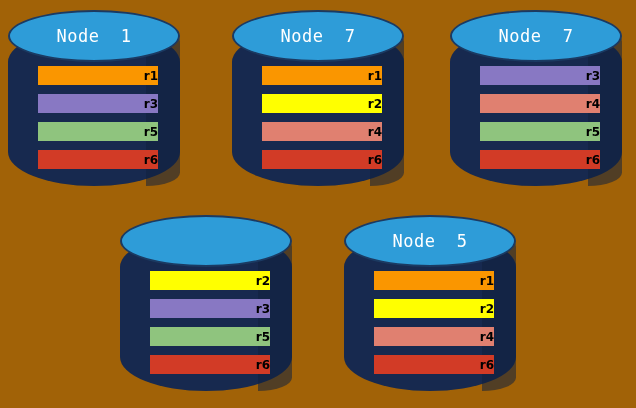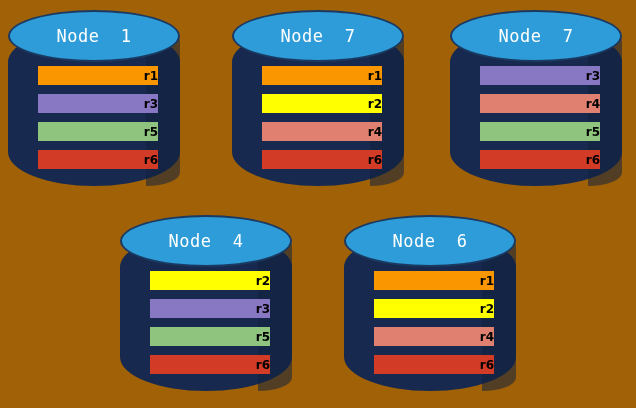--- a/index.html
+++ b/index.html
@@ -161,41 +161,40 @@
         </div>
         <div class="replica" style="background: rgb(210, 59, 38);">
           <span class="replica-label" style="color: rgb(0, 0, 0);">r6</span>
         </div>
       </div>
     </div>
     <div class="node" style="left: 120px; top: 215px;">
       <div class="node-body" style="background: rgb(23, 41, 79);"></div>
       <div class="node-shade"></div>
       <div class="node-top" style="background: rgb(46, 156, 216); border-color: rgb(27, 58, 98);"></div>
-      <div class="node-label" style="color: rgb(255, 255, 255);">Node  4</div>
       <div class="replica-stack">
         <div class="replica" style="background: rgb(255, 255, 0);">
           <span class="replica-label" style="color: rgb(0, 0, 0);">r2</span>
         </div>
         <div class="replica" style="background: rgb(136, 120, 195);">
           <span class="replica-label" style="color: rgb(0, 0, 0);">r3</span>
         </div>
         <div class="replica" style="background: rgb(143, 196, 126);">
           <span class="replica-label" style="color: rgb(0, 0, 0);">r5</span>
         </div>
         <div class="replica" style="background: rgb(210, 59, 38);">
           <span class="replica-label" style="color: rgb(0, 0, 0);">r6</span>
         </div>
       </div>
     </div>
     <div class="node" style="left: 344px; top: 215px;">
       <div class="node-body" style="background: rgb(23, 41, 79);"></div>
       <div class="node-shade"></div>
       <div class="node-top" style="background: rgb(46, 156, 216); border-color: rgb(27, 58, 98);"></div>
-      <div class="node-label" style="color: rgb(255, 255, 255);">Node  6</div>
+      <div class="node-label" style="color: rgb(255, 255, 255);">Node  5</div>
       <div class="replica-stack">
         <div class="replica" style="background: rgb(250, 150, 0);">
           <span class="replica-label" style="color: rgb(0, 0, 0);">r1</span>
         </div>
         <div class="replica" style="background: rgb(255, 255, 0);">
           <span class="replica-label" style="color: rgb(0, 0, 0);">r2</span>
         </div>
         <div class="replica" style="background: rgb(224, 128, 112);">
           <span class="replica-label" style="color: rgb(0, 0, 0);">r4</span>
         </div>

